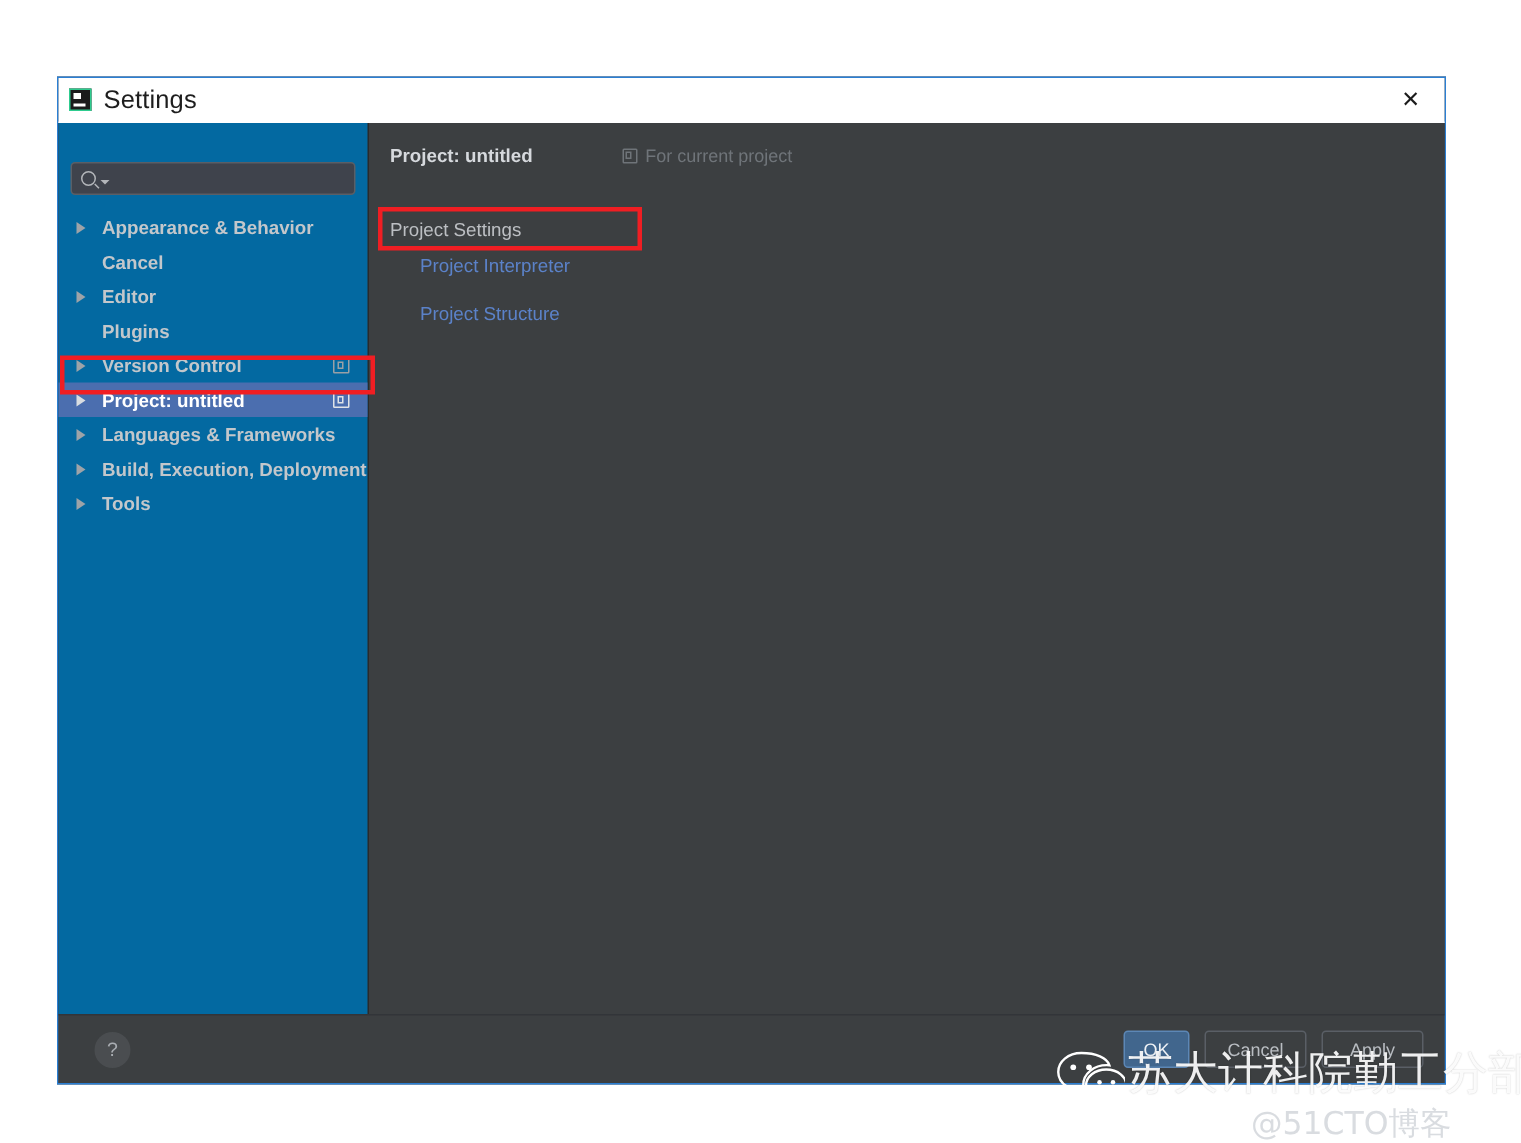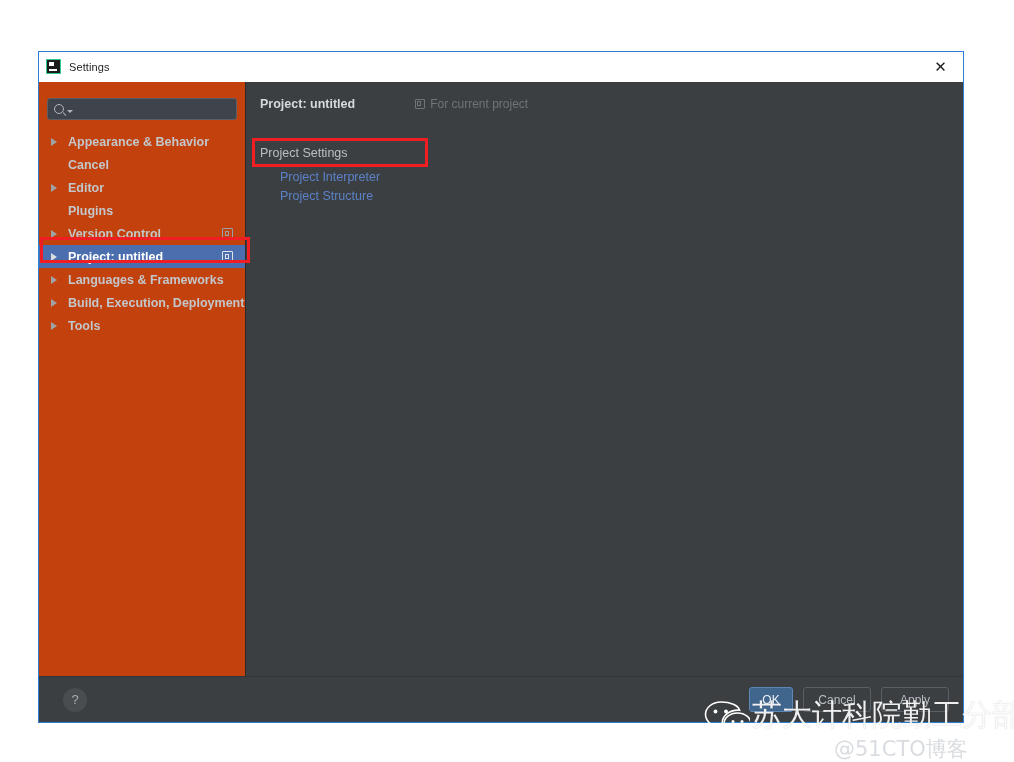--- a/index.html
+++ b/index.html
@@ -62,21 +62,21 @@
   #app-icon::after {
     content: "";
     position: absolute;
     left: 1.5px;
     bottom: 2px;
     width: 8px;
     height: 2px;
     background: #ffffff;
   }
   #window-title {
-    font-size: 11px;
+    font-size: 17px;
     color: #1e1e1e;
     letter-spacing: 0.1px;
   }
   #close-button {
     position: absolute;
     right: 0;
     top: 0;
     width: 45px;
     height: 29px;
     display: flex;
@@ -93,25 +93,25 @@
     flex: 1;
     display: flex;
     min-height: 0;
     background: #3c3f41;
   }
 
   
   #sidebar {
     width: 207px;
     flex: none;
-    background: #c2410c;
+    background: #0369a1;
     border-right: 1px solid #2b2b2b;
     display: flex;
     flex-direction: column;
-    padding-top: 16px;
+    padding-top: 26px;
     box-sizing: border-box;
     position: relative;
   }
   #search-wrap {
     padding: 0 8px 0 8px;
     margin-bottom: 10px;
   }
   #search-box {
     height: 22px;
     border: 1px solid #5a5f66;
@@ -286,21 +286,21 @@
     color: #bcbfc3;
   }
   .link-row {
     margin-top: 10px;
     padding-left: 20px;
     font-size: 12.5px;
     color: #5b82c9;
     cursor: pointer;
     width: fit-content;
   }
-  .link-row.second { margin-top: 5px; }
+  .link-row.second { margin-top: 18px; }
 
   
   .annot {
     position: absolute;
     border: 3px solid #f01e23;
     box-sizing: border-box;
     pointer-events: none;
   }
   #annot-interpreter {
     left: 252px;

